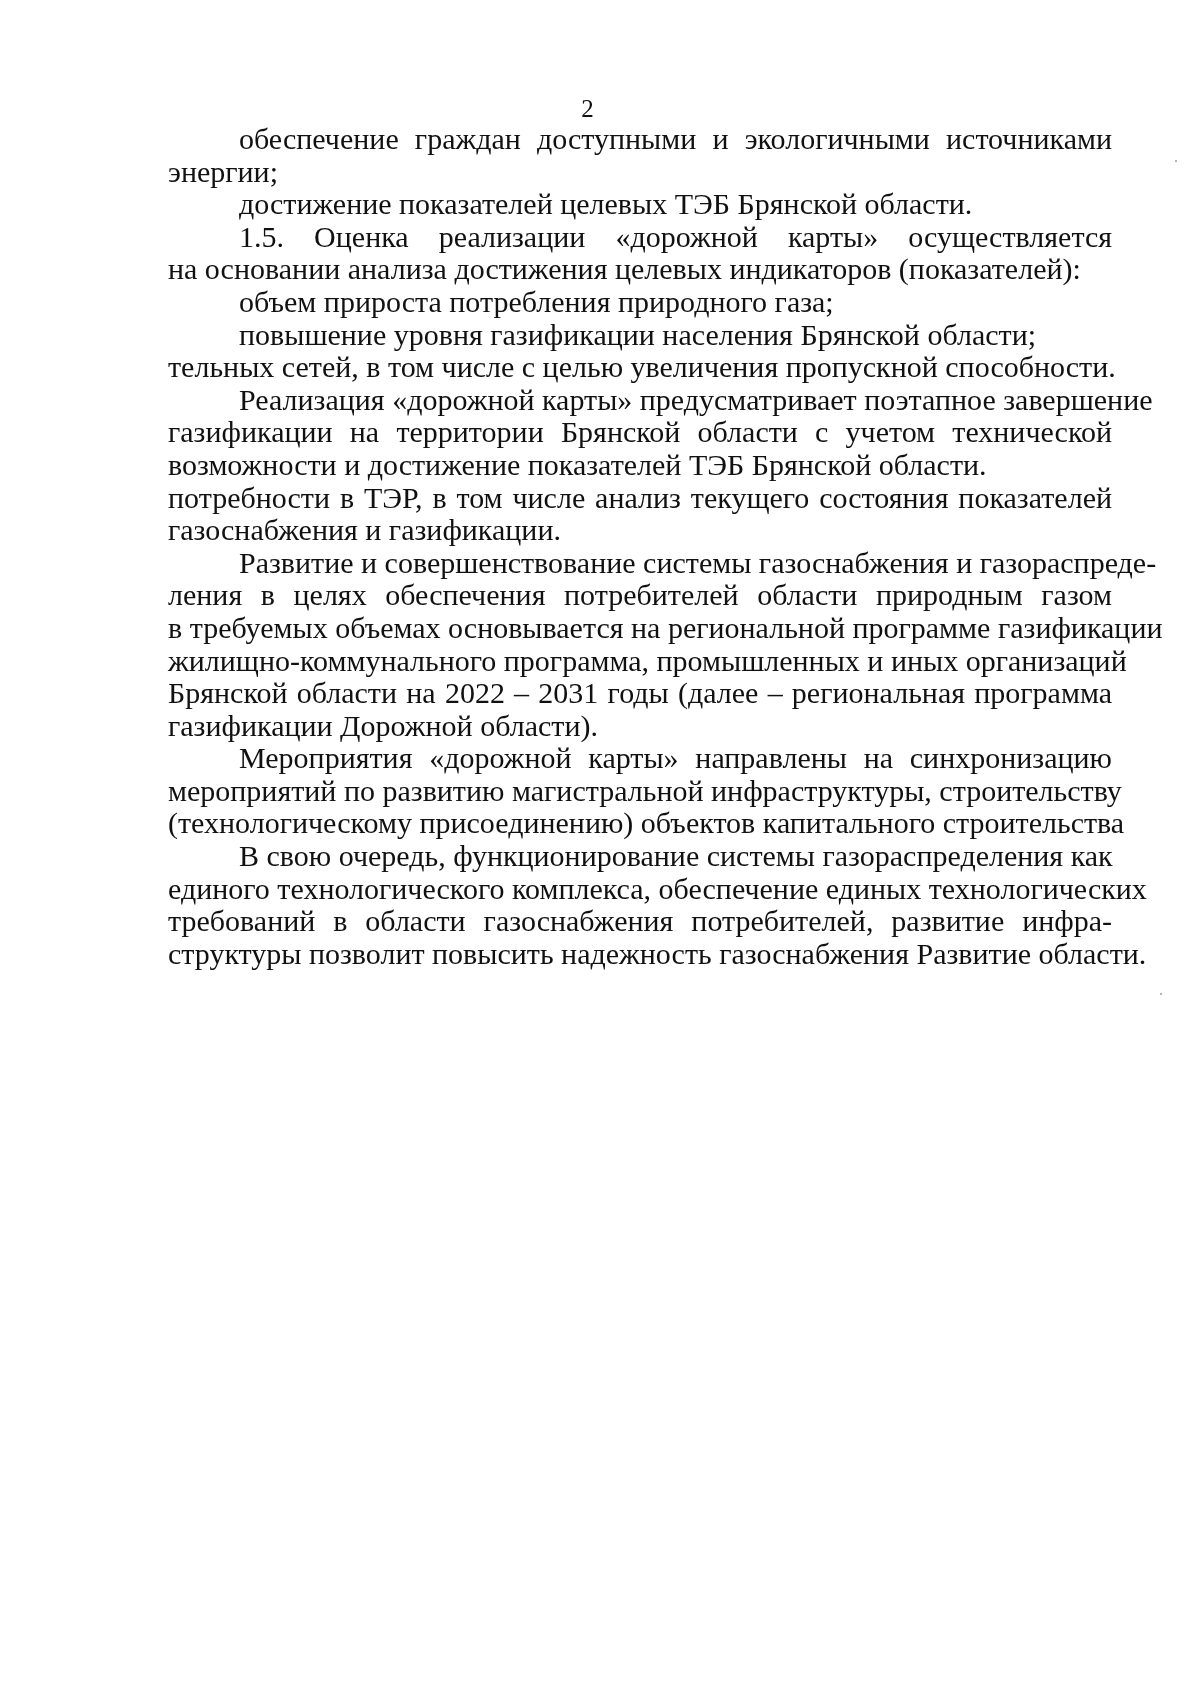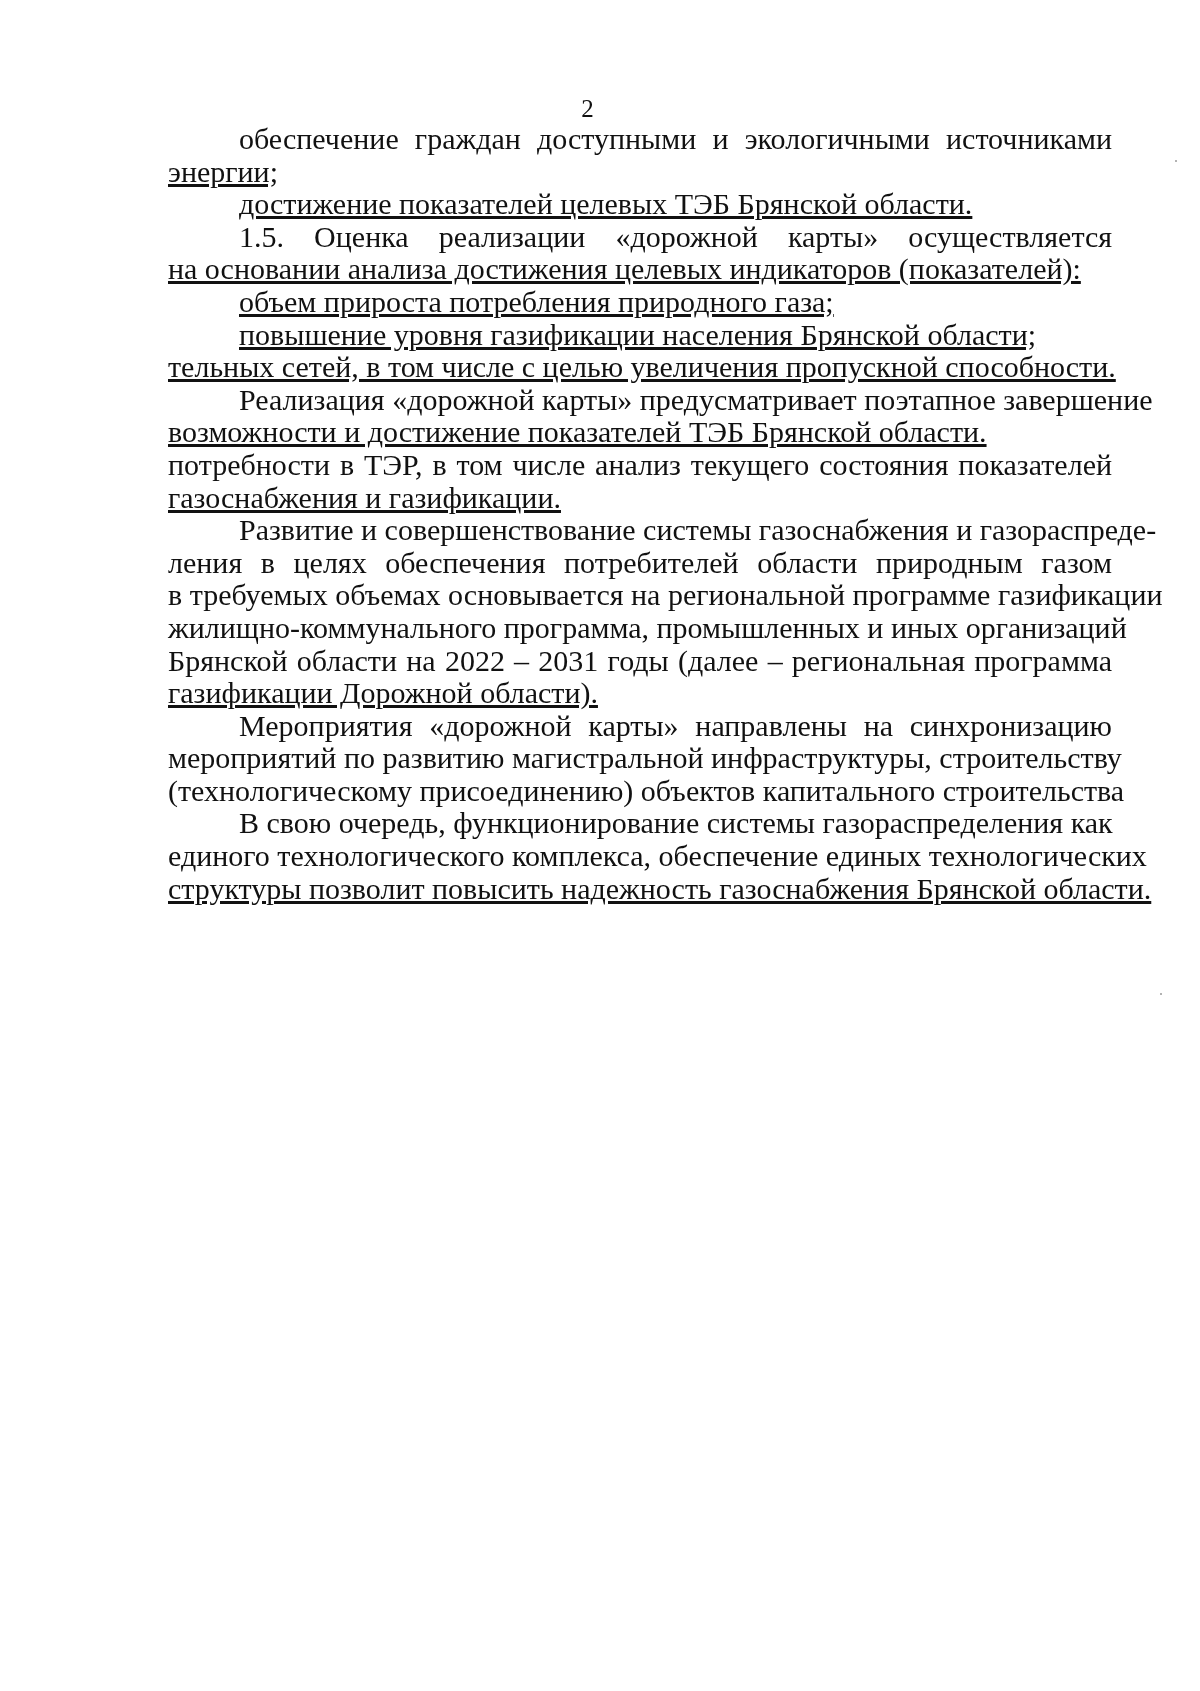--- a/index.html
+++ b/index.html
@@ -41,21 +41,21 @@
     }
     .line {
       display: block;
       white-space: nowrap;
       text-align: justify;
       text-align-last: justify;
       height: 32.6px;
       overflow: visible;
     }
     .line.indent { padding-left: 71px; }
-    .line.last { text-align-last: left; text-decoration: underline; }
+    .line.last { text-align-last: left; }
     .speck {
       position: absolute;
       width: 2px; height: 2px;
       background: #9a9a9a;
       border-radius: 1px;
     }
   </style>
 </head>
 <body>
 
@@ -86,20 +86,21 @@
     <div>
       <span class="line indent last">повышение уровня газификации населения Брянской области;</span>
     </div>
 
     <div>
       <span class="line last">тельных сетей, в том числе с целью увеличения пропускной способности.</span>
     </div>
 
     <div>
       <span class="line indent">Реализация «дорожной карты» предусматривает поэтапное завершение</span>
+      <span class="line">газификации на территории Брянской области с учетом технической</span>
       <span class="line last">возможности и достижение показателей ТЭБ Брянской области.</span>
     </div>
 
     <div>
       <span class="line">потребности в ТЭР, в том числе анализ текущего состояния показателей</span>
       <span class="line last">газоснабжения и газификации.</span>
     </div>
 
     <div>
       <span class="line indent">Развитие и совершенствование системы газоснабжения и газораспреде-</span>
@@ -112,20 +113,21 @@
 
     <div>
       <span class="line indent">Мероприятия «дорожной карты» направлены на синхронизацию</span>
       <span class="line">мероприятий по развитию магистральной инфраструктуры, строительству</span>
       <span class="line">(технологическому присоединению) объектов капитального строительства</span>
     </div>
 
     <div>
       <span class="line indent">В свою очередь, функционирование системы газораспределения как</span>
       <span class="line">единого технологического комплекса, обеспечение единых технологических</span>
-      <span class="line last">структуры позволит повысить надежность газоснабжения Брянской области.</span>
+      <span class="line">требований в области газоснабжения потребителей, развитие инфра-</span>
+      <span class="line last">структуры позволит повысить надежность газоснабжения Развитие области.</span>
     </div>
 
   </div>
 
   <div class="speck" style="left:1175px; top:160px;"></div>
   <div class="speck" style="left:1160px; top:993px;"></div>
 </div>
 
 </body></html>

